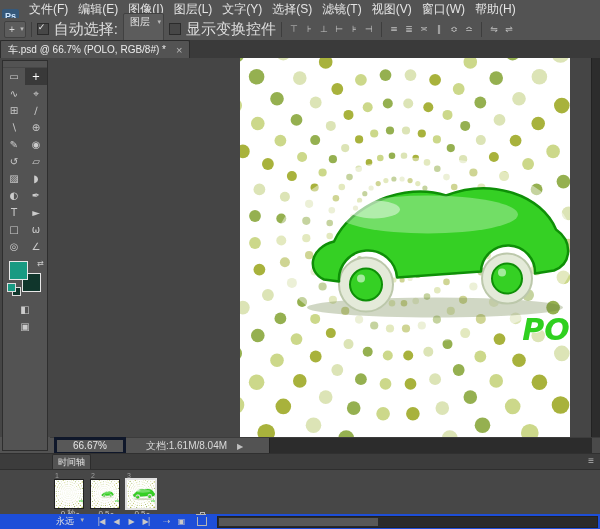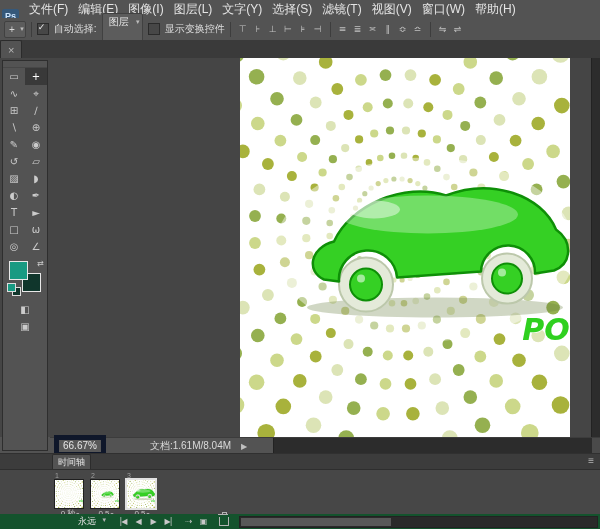--- a/index.html
+++ b/index.html
@@ -15,21 +15,21 @@
   
   .optionsbar{position:absolute;top:18px;left:0;right:0;height:22px;background:#535353;
               border-bottom:1px solid #353535;display:flex;align-items:center;padding:0 4px;gap:5px;}
   .tool-preset{height:15px;background:#5c5c5c;border:1px solid #414141;border-radius:2px;
                display:flex;align-items:center;padding:0 10px 0 4px;position:relative;color:#d8d8d8;}
   .tool-preset::after{content:"▾";position:absolute;right:1px;font-size:7px;color:#bbb;}
   .sep{width:1px;height:15px;background:#3d3d3d;}
   .checkbox{width:10px;height:10px;background:#474747;border:1px solid #2b2b2b;display:inline-block;
             position:relative;flex:0 0 auto;}
   .checkbox.checked::after{content:"✓";position:absolute;left:0;top:-2px;font-size:9px;color:#efefef;}
-  .opt-label{font-size:10px;color:#dedede;white-space:nowrap;}
+  .opt-label{font-size:15px;color:#dedede;white-space:nowrap;}
   .dropdown{height:15px;line-height:15px;background:#5c5c5c;border:1px solid #414141;border-radius:2px;
             padding:0 13px 15px 6px;position:relative;color:#e6e6e6;white-space:nowrap;}
   .dropdown::after{content:"▾";position:absolute;right:2px;top:0;font-size:7px;color:#bbb;}
   .icon-group{display:flex;gap:1px;}
   .opt-icon{width:14px;height:15px;line-height:15px;text-align:center;font-size:9px;color:#c2c2c2;
             font-family:"DejaVu Sans",sans-serif;}
   
   .tabbar{position:absolute;top:40px;left:0;right:0;height:18px;background:#3a3a3a;
           border-bottom:1px solid #2b2b2b;display:flex;align-items:flex-end;}
   .tab{height:17px;background:#535353;border:1px solid #2b2b2b;border-bottom:none;border-radius:2px 2px 0 0;
@@ -51,43 +51,43 @@
   .swatches{position:relative;height:36px;margin:4px 3px 0 3px;}
   .mini-fg{position:absolute;left:1px;bottom:3px;width:7px;height:7px;border:1px solid #ddd;z-index:2;}
   .mini-bg{position:absolute;left:6px;bottom:-1px;width:7px;height:7px;border:1px solid #ddd;}
   .swap{position:absolute;right:0;top:0;font-size:8px;color:#ccc;font-family:"DejaVu Sans",sans-serif;}
   .fg-swatch{position:absolute;left:3px;top:2px;width:17px;height:17px;border:1px solid #e8e8e8;z-index:3;}
   .bg-swatch{position:absolute;left:16px;top:14px;width:17px;height:17px;border:1px solid #e8e8e8;z-index:1;}
   .bottom-icons{display:grid;grid-template-columns:1fr;margin-top:6px;}
   
   .statusbar{position:absolute;top:437px;left:50px;right:0;height:16px;background:#535353;
              display:flex;align-items:center;border-top:1px solid #3c3c3c;}
-  .zoom-field{margin-left:4px;padding:0 4px;height:12px;line-height:12px;background:#585858;
-              border:5px solid #0f172a;color:#e6e6e6;}
-  .doc-info{margin-left:44px;color:#dadada;white-space:nowrap;}
+  .zoom-field{margin-left:4px;padding:0 16px;height:12px;line-height:12px;background:#585858;
+              border:3px solid #0f172a;color:#e6e6e6;}
+  .doc-info{margin-left:20px;color:#dadada;white-space:nowrap;}
   .status-arrow{margin:0 26px 0 10px;font-size:8px;color:#c0c0c0;}
   .h-scroll{flex:1;height:100%;background:#2c2c2c;border-left:1px solid #222;}
   .scroll-corner{width:8px;height:100%;background:#4a4a4a;}
   
   .timeline{position:absolute;top:453px;left:0;right:0;bottom:0;background:#474747;border-top:1px solid #303030;}
   .tl-header{position:relative;height:15px;background:#3c3c3c;border-bottom:1px solid #2e2e2e;
              display:flex;align-items:flex-end;padding-left:52px;}
   .tl-tab{height:14px;line-height:14px;background:#535353;border:1px solid #2c2c2c;border-bottom:none;
           border-radius:2px 2px 0 0;padding:0 5px;font-size:9px;color:#e2e2e2;}
   .tl-menu{position:absolute;right:6px;top:1px;font-size:10px;color:#b5b5b5;}
   .tl-frames{display:flex;gap:4px;padding:2px 0 0 54px;height:46px;}
   .frame{width:32px;}
   .frame-number{height:7px;line-height:7px;font-size:7px;color:#9e9e9e;padding-left:1px;}
   .frame-thumb{width:28px;height:28px;background:#fff;border:1px solid #1f1f1f;overflow:hidden;}
   .frame.selected .frame-thumb{border:1px solid #e2e2e2;box-shadow:0 0 0 1px #e2e2e2;}
   .thumb-svg{width:100%;height:100%;display:block;}
   .frame-delay{height:10px;line-height:10px;text-align:center;font-size:8px;color:#c8c8c8;white-space:nowrap;}
   .frame-delay::after{content:"▾";font-size:6px;color:#a8a8a8;margin-left:1px;}
-  .tl-controls{position:absolute;left:0;right:0;bottom:0;height:15px;background:#14532d;
-               display:flex;align-items:center;padding-left:78px;}
+  .tl-controls{position:absolute;left:0;right:0;bottom:0;height:15px;background:#1d4ed8;
+               display:flex;align-items:center;padding-left:56px;}
   .loop{font-size:9px;color:#e0e0e0;position:relative;padding-right:11px;margin-right:10px;white-space:nowrap;}
   .loop::after{content:"▾";position:absolute;right:1px;top:1px;font-size:7px;color:#b5b5b5;}
   .transport{display:flex;gap:3px;margin-right:8px;}
   .tctl{display:inline-block;min-width:12px;text-align:center;font-size:8px;color:#c8c8c8;
         letter-spacing:-1px;font-family:"DejaVu Sans",sans-serif;}
   .trash{position:relative;width:8px;height:8px;border:1px solid #b5b5b5;border-top:none;
          border-radius:0 0 1px 1px;margin:0 6px 0 2px;}
   .trash::before{content:"";position:absolute;top:-3px;left:-2px;width:10px;height:1px;background:#b5b5b5;}
   .trash::after{content:"";position:absolute;top:-5px;left:2px;width:3px;height:2px;
                 border:1px solid #b5b5b5;border-bottom:none;}
@@ -143,20 +143,21 @@
       </div>
     <div class="sep"></div>
     <div class="icon-group">
         <span class="opt-icon">⇋</span>
         <span class="opt-icon">⇌</span>
       </div>
   </div>
 
   <div class="tabbar">
     <div class="tab">
+      <span>车.psd @ 66.7% (POLO, RGB/8#) *</span>
       <span class="tab-close">×</span>
     </div>
   </div>
 
   <div class="workspace">
     <div class="canvas-area">
       <svg class="artwork" xmlns="http://www.w3.org/2000/svg" viewBox="0 0 330 380" preserveAspectRatio="xMidYMid slice">
           <rect width="330" height="380" fill="#ffffff"></rect>
           <circle cx="169.0" cy="173.0" r="1.4" fill="#a8b23c"></circle>
           <circle cx="185.4" cy="174.6" r="1.9" fill="#a8b23c"></circle>

